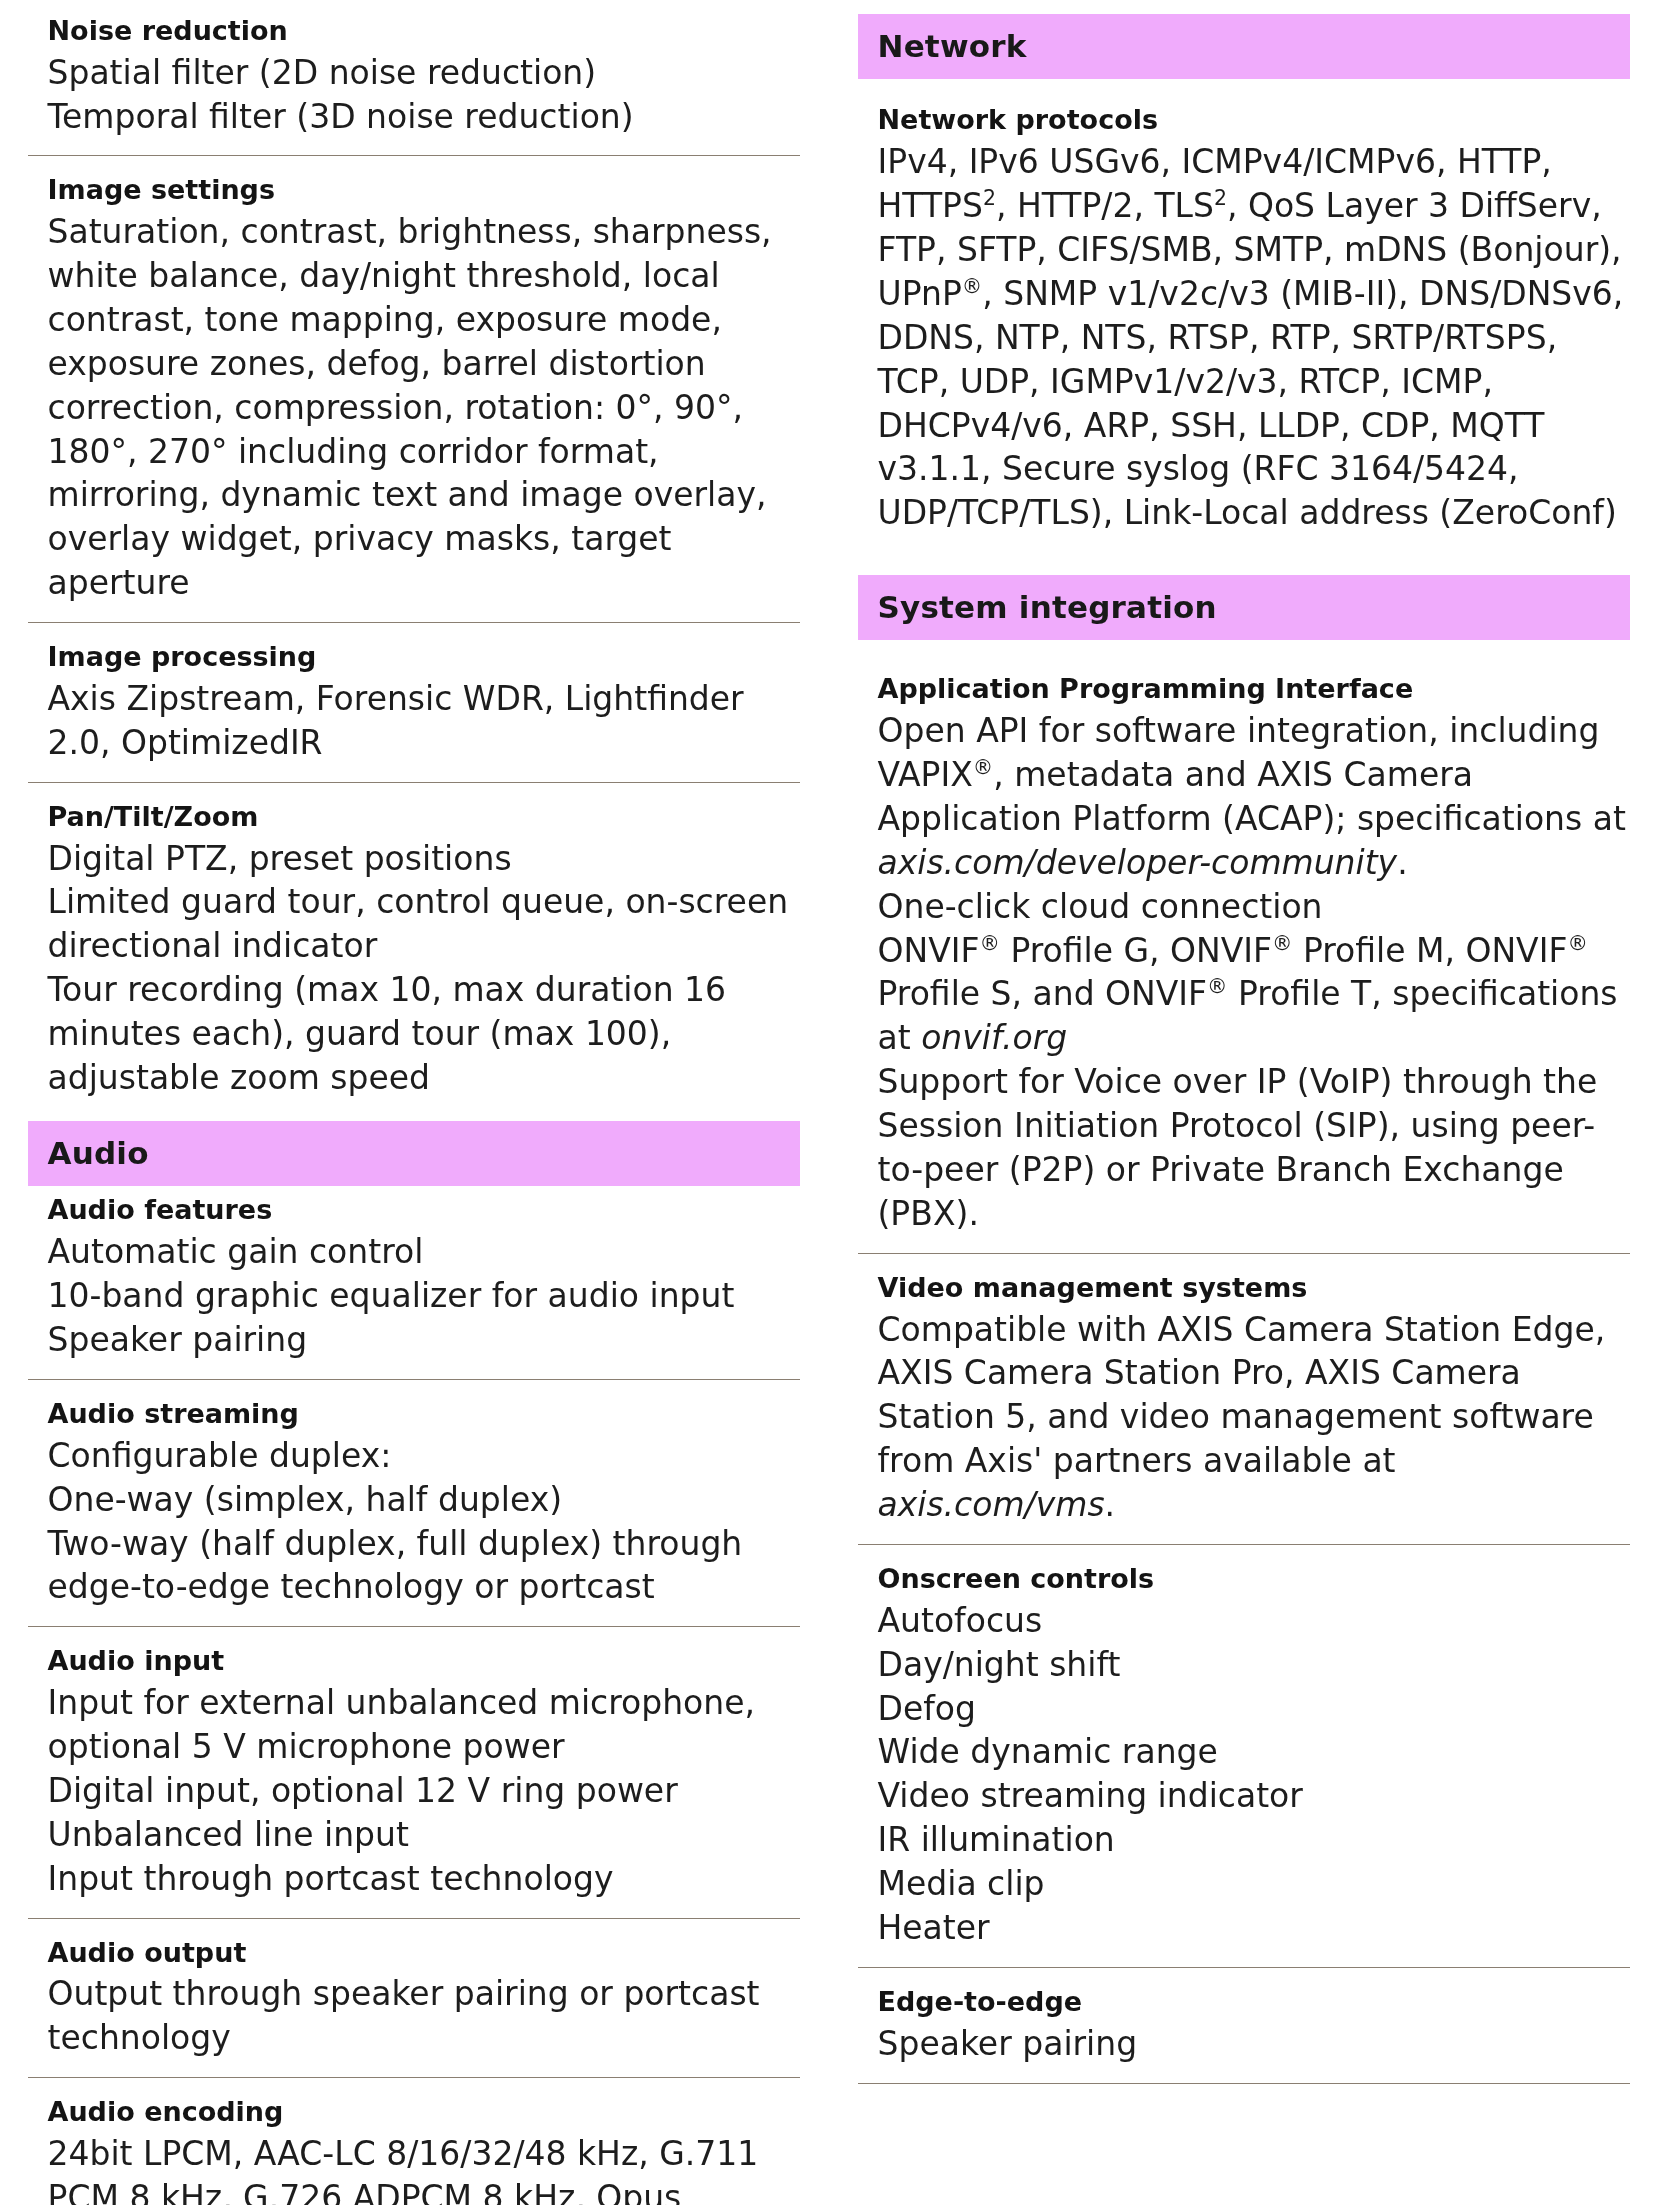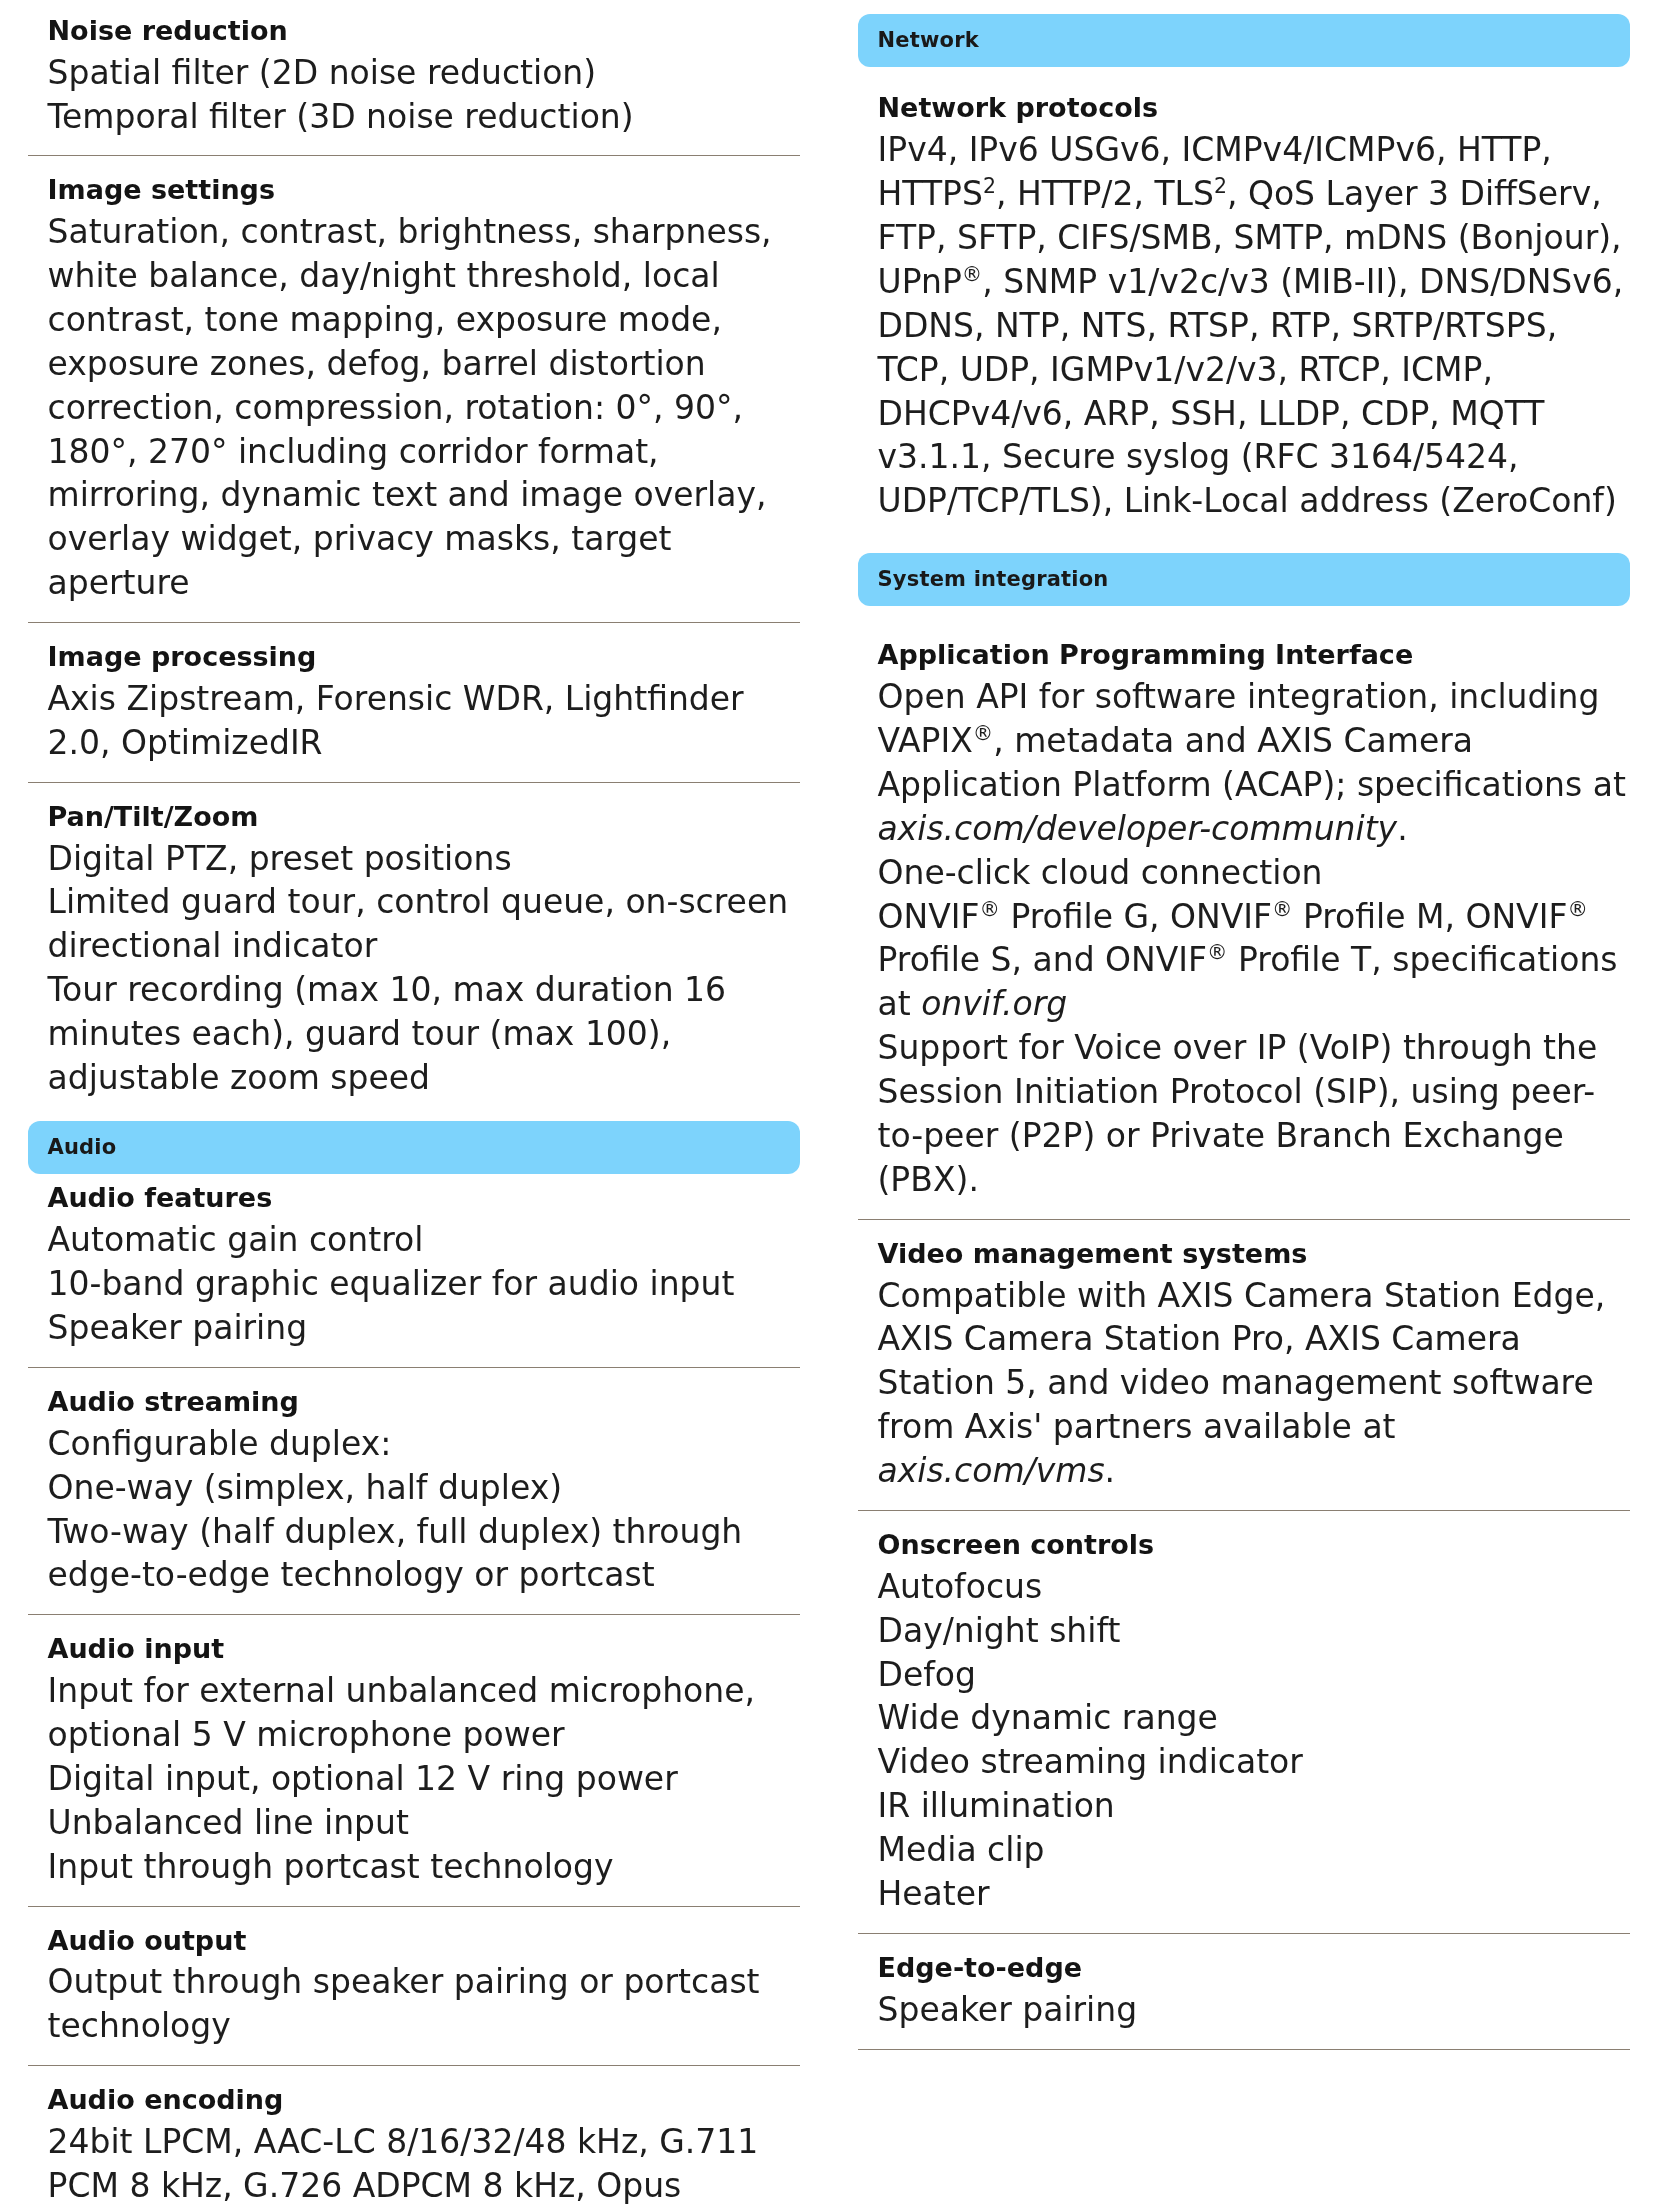--- a/index.html
+++ b/index.html
@@ -22,28 +22,27 @@
     flex-direction: row;
     gap: 58px;
   }
   .column {
     width: 772px;
     flex: 0 0 772px;
     display: flex;
     flex-direction: column;
   }
   .section-banner {
-    background: #7dd3fc;
-    font-size: 21px;
+    background: #f0abfc;
+    font-size: 31px;
     font-weight: bold;
     letter-spacing: 0.2px;
     padding: 13.8px 20px 15.3px 20px;
     margin: 0 0 7.6px 0;
     color: #191919;
-    border-radius: 12px;
   }
   .banner-space-top {
     margin-top: 4px;
   }
   .block {
     padding: 3.1px 0 17px 0;
     border-bottom: 1.5px solid #8a7f72;
     margin-bottom: 0;
   }
   .block.no-rule {
@@ -166,21 +165,21 @@
 
   <div class="column col-right">
 
     <div class="section-banner">Network</div>
 
     <div class="block no-rule first-block" style="padding-top:17px;">
       <h3>Network protocols</h3>
       <p>IPv4, IPv6 USGv6, ICMPv4/ICMPv6, HTTP, HTTPS<sup>2</sup>, HTTP/2, TLS<sup>2</sup>, QoS Layer 3 DiffServ, FTP, SFTP, CIFS/SMB, SMTP, mDNS (Bonjour), UPnP<sup>®</sup>, SNMP v1/v2c/v3 (MIB-II), DNS/DNSv6, DDNS, NTP, NTS, RTSP, RTP, SRTP/RTSPS, TCP, UDP, IGMPv1/v2/v3, RTCP, ICMP, DHCPv4/v6, ARP, SSH, LLDP, CDP, MQTT v3.1.1, Secure syslog (RFC 3164/5424, UDP/TCP/TLS), Link-Local address (ZeroConf)</p>
     </div>
 
-    <div class="section-banner" style="margin-top:13px;">System integration</div>
+    <div class="section-banner" style="margin-top:23px;">System integration</div>
 
     <div class="block" style="padding-top:24.5px;">
       <h3>Application Programming Interface</h3>
       <p>Open API for software integration, including VAPIX<sup>®</sup>, metadata and AXIS Camera Application Platform (ACAP); specifications at <em>axis.com/developer-community</em>.</p>
       <p>One-click cloud connection</p>
       <p>ONVIF<sup>®</sup> Profile G, ONVIF<sup>®</sup> Profile M, ONVIF<sup>®</sup> Profile S, and ONVIF<sup>®</sup> Profile T, specifications at <em>onvif.org</em></p>
       <p>Support for Voice over IP (VoIP) through the Session Initiation Protocol (SIP), using peer-to-peer (P2P) or Private Branch Exchange (PBX).</p>
     </div>
 
     <div class="block">

